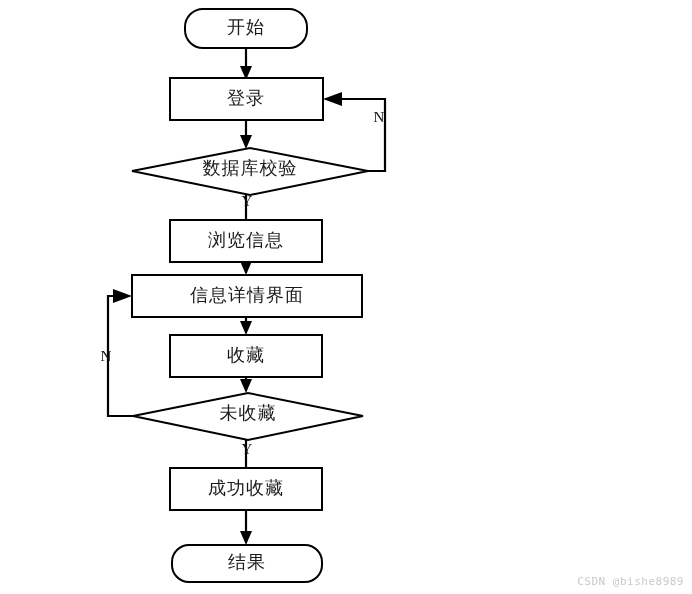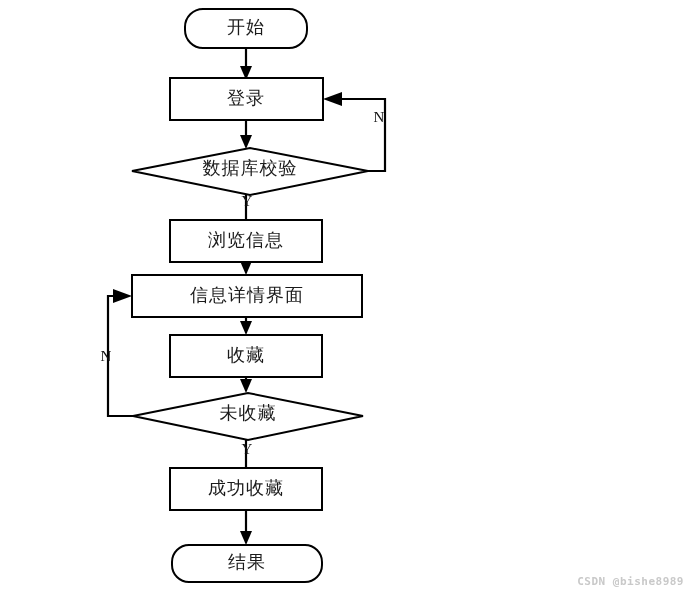--- a/index.html
+++ b/index.html
@@ -61,21 +61,20 @@
   .watermark {
     position: absolute;
     right: 8px;
     bottom: 6px;
     font-family: "DejaVu Sans Mono", "Liberation Mono", monospace;
     font-size: 11px;
     color: #c9c9c9;
     letter-spacing: 0.5px;
     white-space: nowrap;
     user-select: none;
-    font-weight: bold;
   }
 </style>
 </head>
 <body>
 
 <div id="flow-root">
 
   <svg id="flowchart" viewBox="0 0 692 594" xmlns="http://www.w3.org/2000/svg">
 
     <g>

